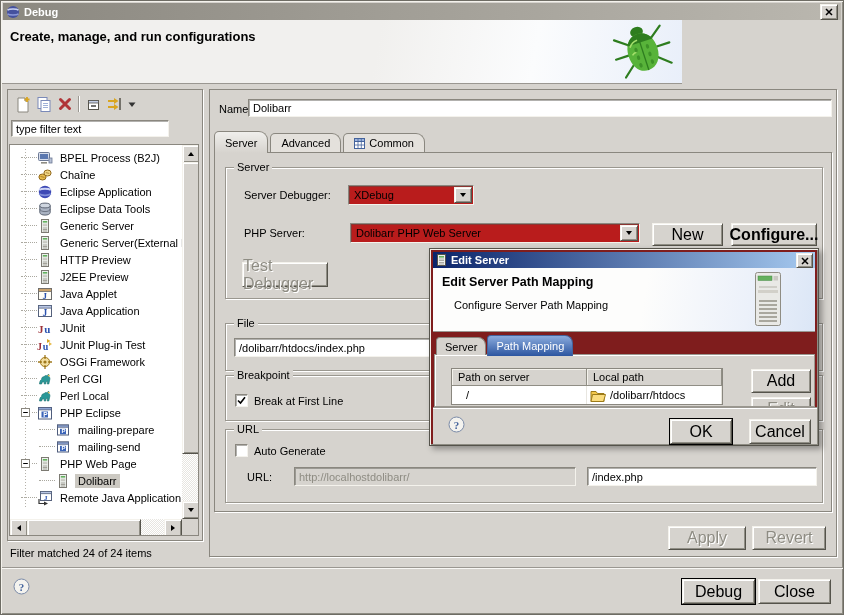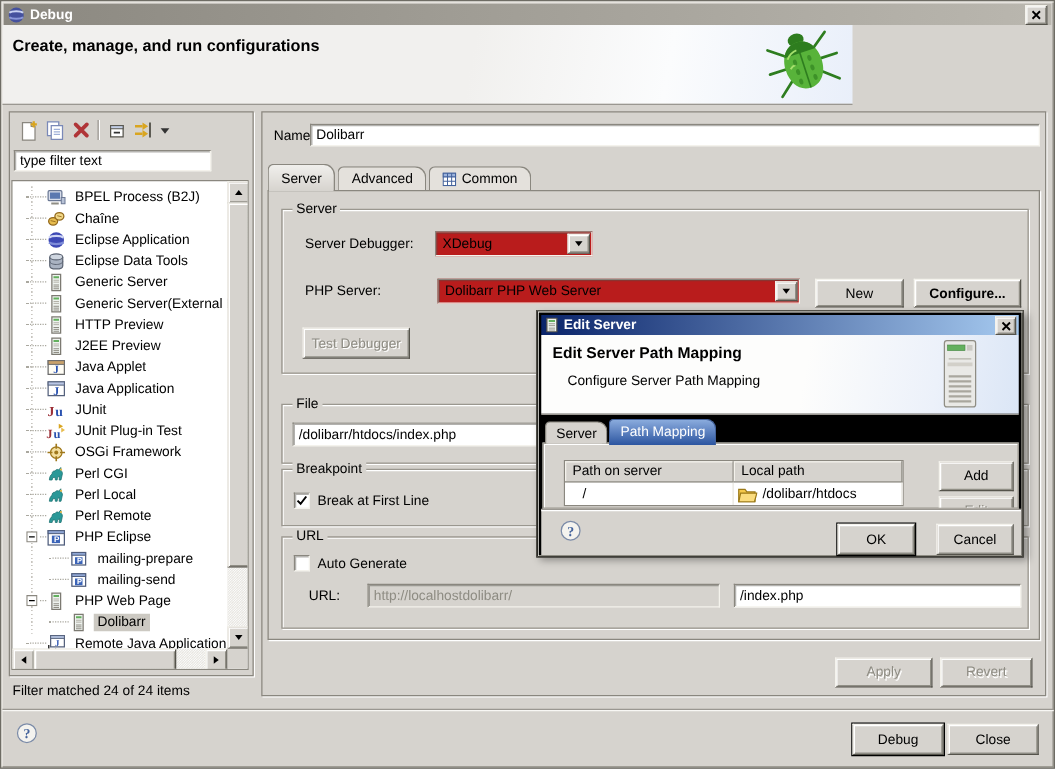--- a/index.html
+++ b/index.html
@@ -4,21 +4,21 @@
 <style>
   html,body{margin:0;padding:0;background:#555;}
   #root{position:relative;width:844px;height:615px;background:#d6d3ce;overflow:hidden;
         font-family:"Liberation Sans",sans-serif;font-size:11px;color:#000;
         border:1px solid #6e6c64;box-sizing:border-box;
         box-shadow:inset 1px 1px 0 #f4f2ec, inset -1px -1px 0 #8e8c83;}
 
   
   .raised{background:#d6d3ce;border:1px solid;border-color:#f4f2ec #55534b #55534b #f4f2ec;
           box-shadow:inset 1px 1px 0 #fff, inset -1px -1px 0 #908e85;}
-  .btn{display:flex;align-items:center;justify-content:center;font-size:11px;text-align:center;}
+  .btn{display:flex;align-items:center;justify-content:center;font-size:16px;}
   .btn.default{box-shadow:0 0 0 1px #000, inset 1px 1px 0 #fff, inset -1px -1px 0 #908e85;}
   .btn.disabled{color:#8e8c83;text-shadow:1px 1px 0 #fff;}
   .tinput{position:absolute;background:#fff;border:1px solid;border-color:#8a877f #f4f2ec #f4f2ec #8a877f;
           box-shadow:inset 1px 1px 0 rgba(85,83,75,.45);font:11px "Liberation Sans",sans-serif;
           padding:1px 4px;box-sizing:border-box;outline:none;}
   .tinput:disabled,.tinput.disabled{background:#d6d3ce;color:#8e8c83;}
   .groupbox{position:absolute;border:1px solid #9a978f;box-shadow:inset 1px 1px 0 #fff,1px 1px 0 #fff;}
   .legend{position:absolute;top:-7px;left:8px;background:#d6d3ce;padding:0 3px;line-height:13px;}
   .combo{position:absolute;background:#b91c1c;border:1px solid;border-color:#8a877f #f4f2ec #f4f2ec #8a877f;
          box-shadow:inset 1px 1px 0 rgba(85,83,75,.45);box-sizing:border-box;}
@@ -95,21 +95,21 @@
   .btn-revert{left:542px;top:436px;width:72px;height:22px;}
 
   
   .footer-sep{position:absolute;left:1px;top:566px;width:842px;height:0;
               border-top:1px solid #9a9791;border-bottom:1px solid #f8f7f4;}
   .help-footer{position:absolute;left:12px;top:577px;width:17px;height:17px;}
   .btn-debug{left:681px;top:578px;width:71px;height:23px;}
   .btn-close-main{left:757px;top:578px;width:71px;height:23px;}
 
   
-  .dialog{position:absolute;left:428px;top:247px;width:390px;height:198px;background:#000000;
+  .dialog{position:absolute;left:428px;top:247px;width:390px;height:198px;background:#7f1d1d;
           border:1px solid #55534b;box-sizing:border-box;
           box-shadow:inset 1px 1px 0 #f4f2ec, inset -1px -1px 0 #8e8c83, 3px 3px 6px rgba(0,0,0,.35);}
   .dlg-titlebar{position:absolute;left:3px;top:3px;width:382px;height:16px;
                 background:linear-gradient(to right,#0a246a,#a6caf0);display:flex;align-items:center;padding-left:3px;box-sizing:border-box;}
   .dlg-title-text{color:#fff;font-weight:bold;margin-left:4px;}
   .dlg-close{position:absolute;right:2px;top:1px;width:15px;height:13px;display:flex;align-items:center;justify-content:center;}
   .dlg-header{position:absolute;left:3px;top:19px;width:382px;height:64px;
               background:linear-gradient(100deg,#fdfdfc 55%,#ecf1fa 82%,#dbe6f6);border-bottom:1px solid #9a9791;box-sizing:border-box;}
   .dlg-heading{position:absolute;left:9px;top:7px;font-size:12.5px;font-weight:bold;}
   .dlg-subheading{position:absolute;left:21px;top:31px;}
@@ -404,30 +404,20 @@
             <span class="guide"></span>
             <span class="ticon">
               <svg width="16" height="16" viewBox="0 0 16 16">
                 <path d="M2.5 13c0-2 .8-4 2.2-4.8C4.5 6.6 5.6 5.6 7 5.8c.6-1.2 2-1.6 3-.9l1.6-1.9.3 2.6c1 .8 1.3 2.2.8 3.4l-.9 4h-1.5l.3-3-1.6 1-.3 2H7.3l-.2-2.2-2 .4-.4 1.8z" fill="#2a9898" stroke="#19706f" stroke-width="0.6"></path>
                 <circle cx="11.8" cy="4.6" r="0.9" fill="#e7bc4e"></circle>
               </svg>
             </span>
             <span class="tlabel">Perl Local</span>
           </div>
           <div class="tree-row">
-            <span class="guide"></span>
-            <span class="ticon">
-              <svg width="16" height="16" viewBox="0 0 16 16">
-                <path d="M2.5 13c0-2 .8-4 2.2-4.8C4.5 6.6 5.6 5.6 7 5.8c.6-1.2 2-1.6 3-.9l1.6-1.9.3 2.6c1 .8 1.3 2.2.8 3.4l-.9 4h-1.5l.3-3-1.6 1-.3 2H7.3l-.2-2.2-2 .4-.4 1.8z" fill="#2a9898" stroke="#19706f" stroke-width="0.6"></path>
-                <circle cx="11.8" cy="4.6" r="0.9" fill="#e7bc4e"></circle>
-              </svg>
-            </span>
-            <span class="tlabel">Perl Remote</span>
-          </div>
-          <div class="tree-row">
             <span class="expander">
               <svg width="9" height="9" viewBox="0 0 9 9">
                 <rect x="0.5" y="0.5" width="8" height="8" fill="#fff" stroke="#8a877f"></rect>
                 <path d="M2.2 4.5h4.6" stroke="#000"></path>
               </svg>
             </span>
             <span class="guide"></span>
             <span class="ticon">
               <svg width="16" height="16" viewBox="0 0 16 16">
                 <rect x="1.5" y="2.5" width="13" height="11.5" fill="#fff" stroke="#4f5d7c"></rect>

